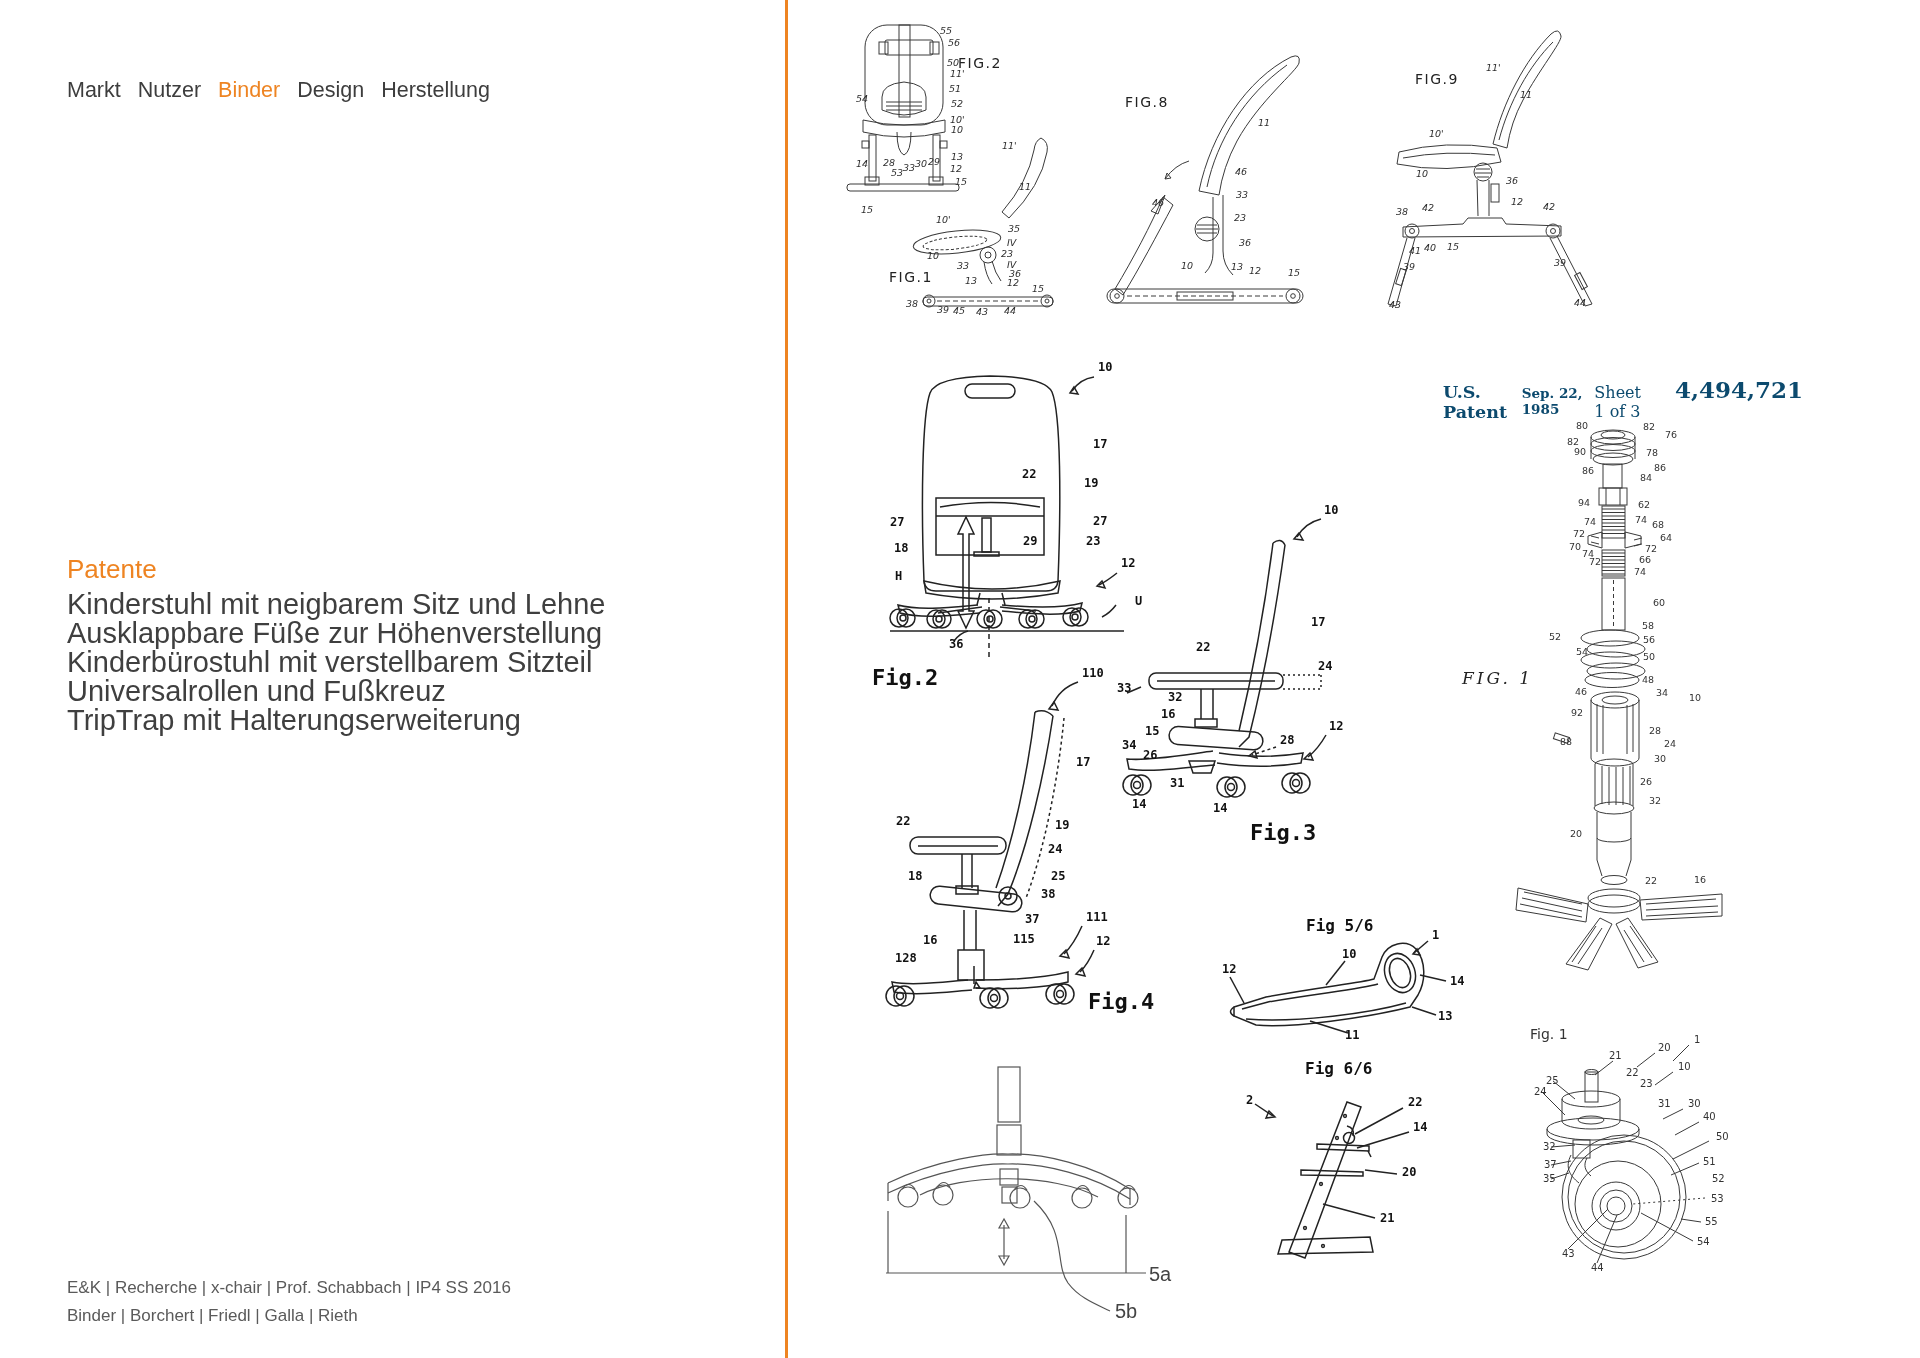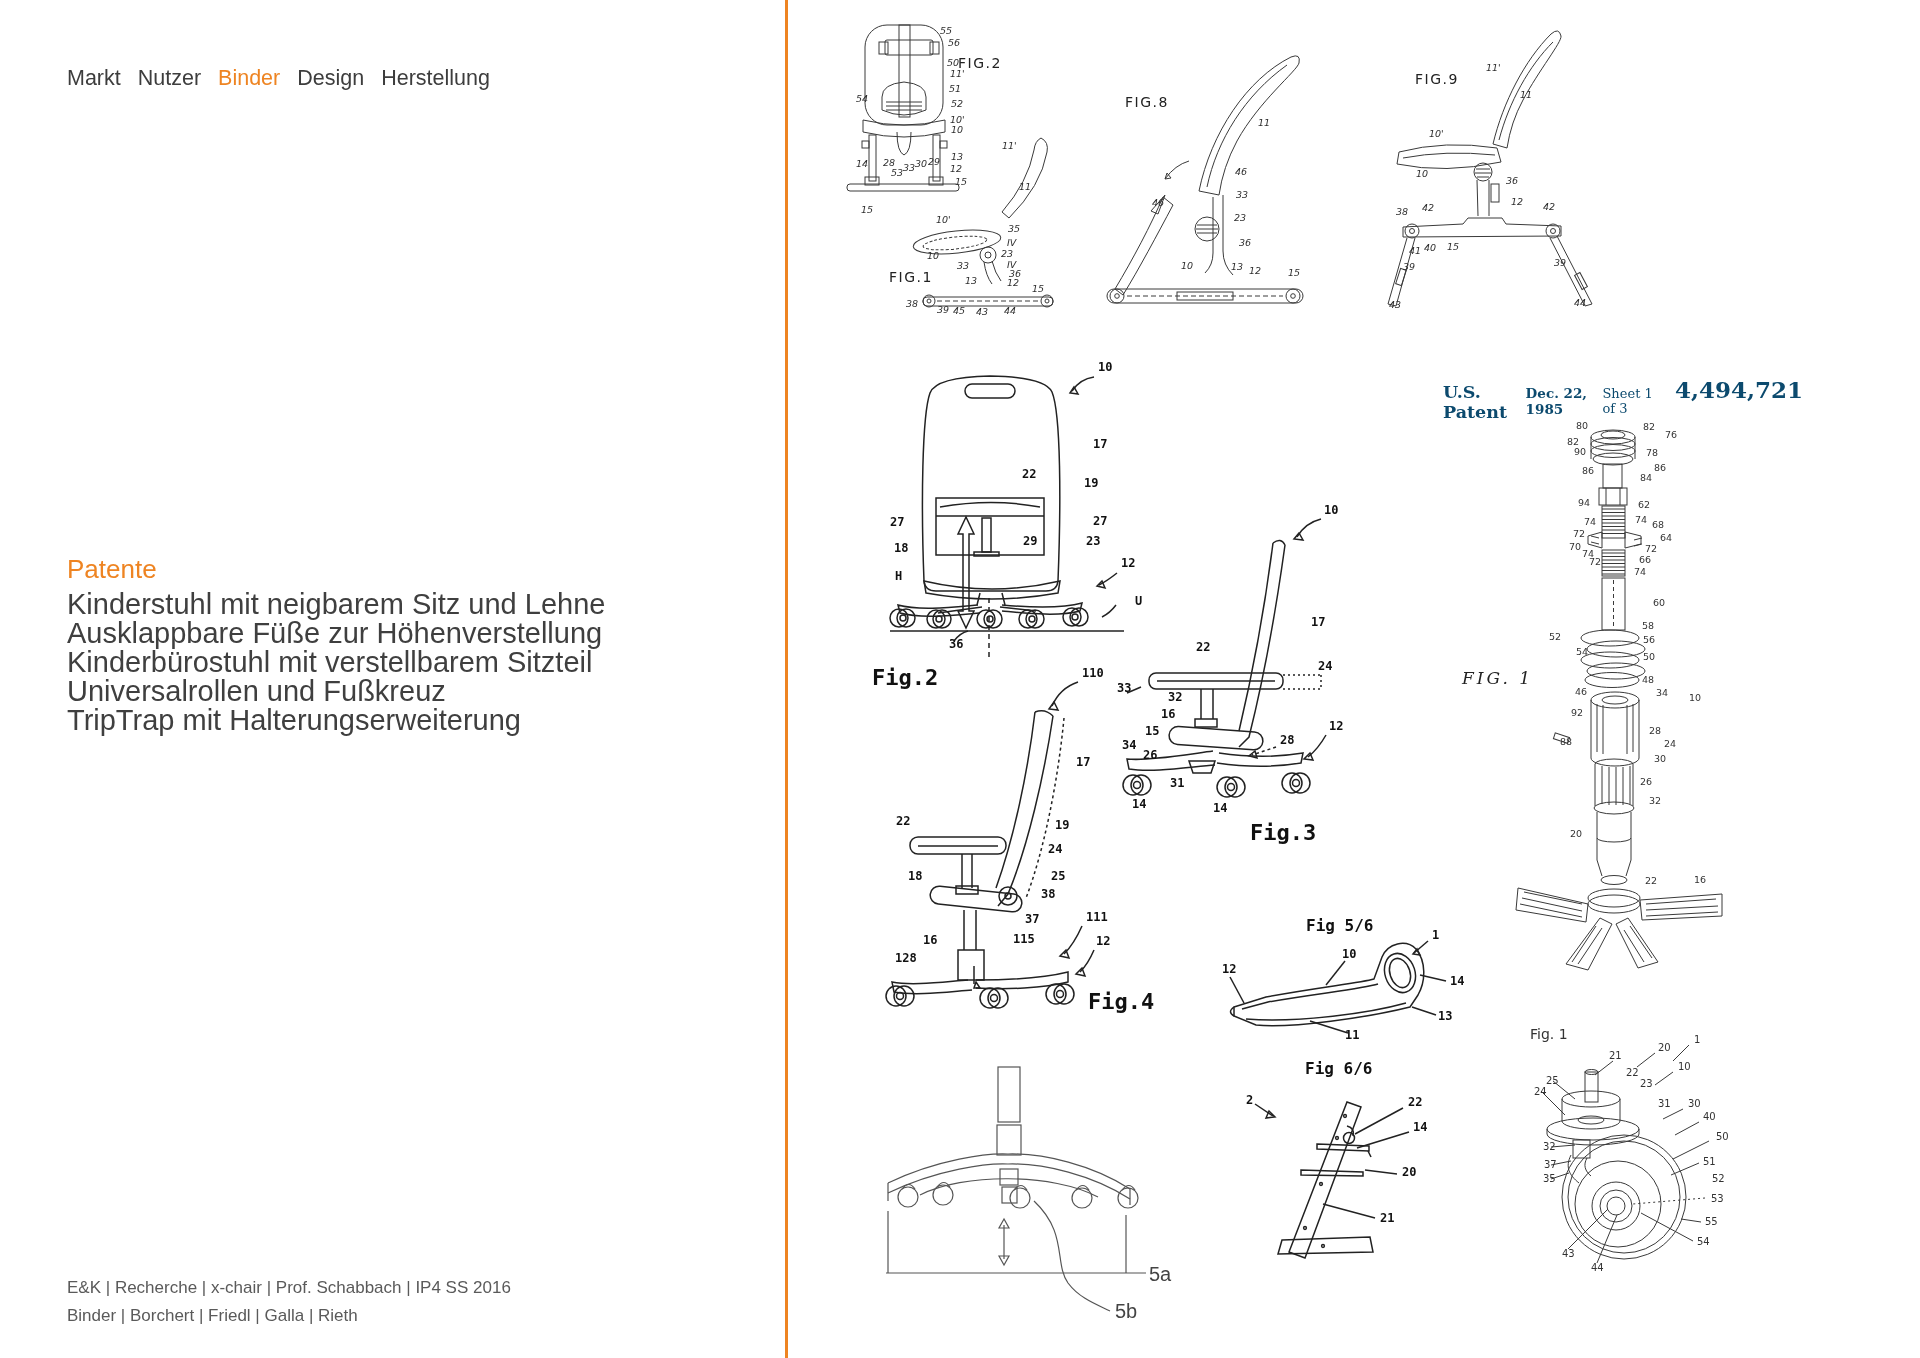--- a/index.html
+++ b/index.html
@@ -3,36 +3,36 @@
 <meta charset="utf-8">
 <style>
   :root { --accent:#EE8422; }
   * { margin:0; padding:0; box-sizing:border-box; }
   html,body { width:1920px; height:1358px; background:#fff; overflow:hidden;
               font-family:"Liberation Sans", sans-serif; }
   .abs { position:absolute; }
   #stage { position:relative; width:1920px; height:1358px; background:#fff; }
 
   
-  .nav { left:67px; top:66px; display:flex; gap:17px; font-size:21.5px; color:#3d3d3d; }
+  .nav { left:67px; top:78px; display:flex; gap:17px; font-size:21.5px; color:#3d3d3d; }
   .nav-item { cursor:default; }
   .nav-item.active { color:var(--accent); }
   .patente-head { left:67px; top:554px; font-size:26px; color:var(--accent); }
   .patente-list { left:67px; top:590px; font-size:29px; color:#3f3f3f; line-height:29px; }
   .footer { left:67px; top:1274px; font-size:17px; color:#5a5a5a; line-height:28px; }
 
   
   .divider { left:785px; top:0; width:3px; height:1358px; background:var(--accent); }
 
   
   .pat-head { left:1443px; top:376px; width:360px; display:flex; align-items:baseline;
               font-family:"DejaVu Serif", serif; color:#0c4a6e; }
   .pat-title { font-weight:bold; font-size:17.5px; }
   .pat-date  { font-weight:bold; font-size:13.5px; margin-left:14px; }
-  .pat-sheet { font-size:13px; margin-left:11px; }
+  .pat-sheet { font-size:16px; margin-left:11px; }
   .pat-num   { font-weight:bold; font-size:23px; margin-left:22px; }
 
   
   svg.fig { position:absolute; overflow:visible; }
   svg.fig path, svg.fig rect, svg.fig circle, svg.fig ellipse, svg.fig line, svg.fig polyline
       { stroke:#3a3a3a; stroke-width:1; fill:none; }
   svg.typ path, svg.typ rect, svg.typ circle, svg.typ ellipse, svg.typ line
       { stroke:#222; stroke-width:1.5; }
   svg.lite path, svg.lite rect, svg.lite circle, svg.lite ellipse, svg.lite line
       { stroke:#555; stroke-width:1.2; }
@@ -73,21 +73,21 @@
 
   <div class="abs footer">
     <div>E&amp;K | Recherche | x-chair | Prof. Schabbach | IP4 SS 2016</div>
     <div>Binder | Borchert | Friedl | Galla | Rieth</div>
   </div>
 
   <div class="abs divider"></div>
 
   <div class="abs pat-head">
     <span class="pat-title">U.S. Patent</span>
-    <span class="pat-date">Dec. 22, 1985</span>
+    <span class="pat-date">Sep. 22, 1985</span>
     <span class="pat-sheet">Sheet 1 of 3</span>
     <span class="pat-num">4,494,721</span>
   </div>
 
   <svg class="fig hand" style="left:845px;top:2px" width="245" height="330" viewBox="0 0 245 330">
     <defs>
         <pattern id="st1" width="5" height="5" patternUnits="userSpaceOnUse">
           <circle cx="1.5" cy="1.5" r="0.6" fill="#b5b5b5" stroke="none"></circle>
         </pattern>
       </defs>

